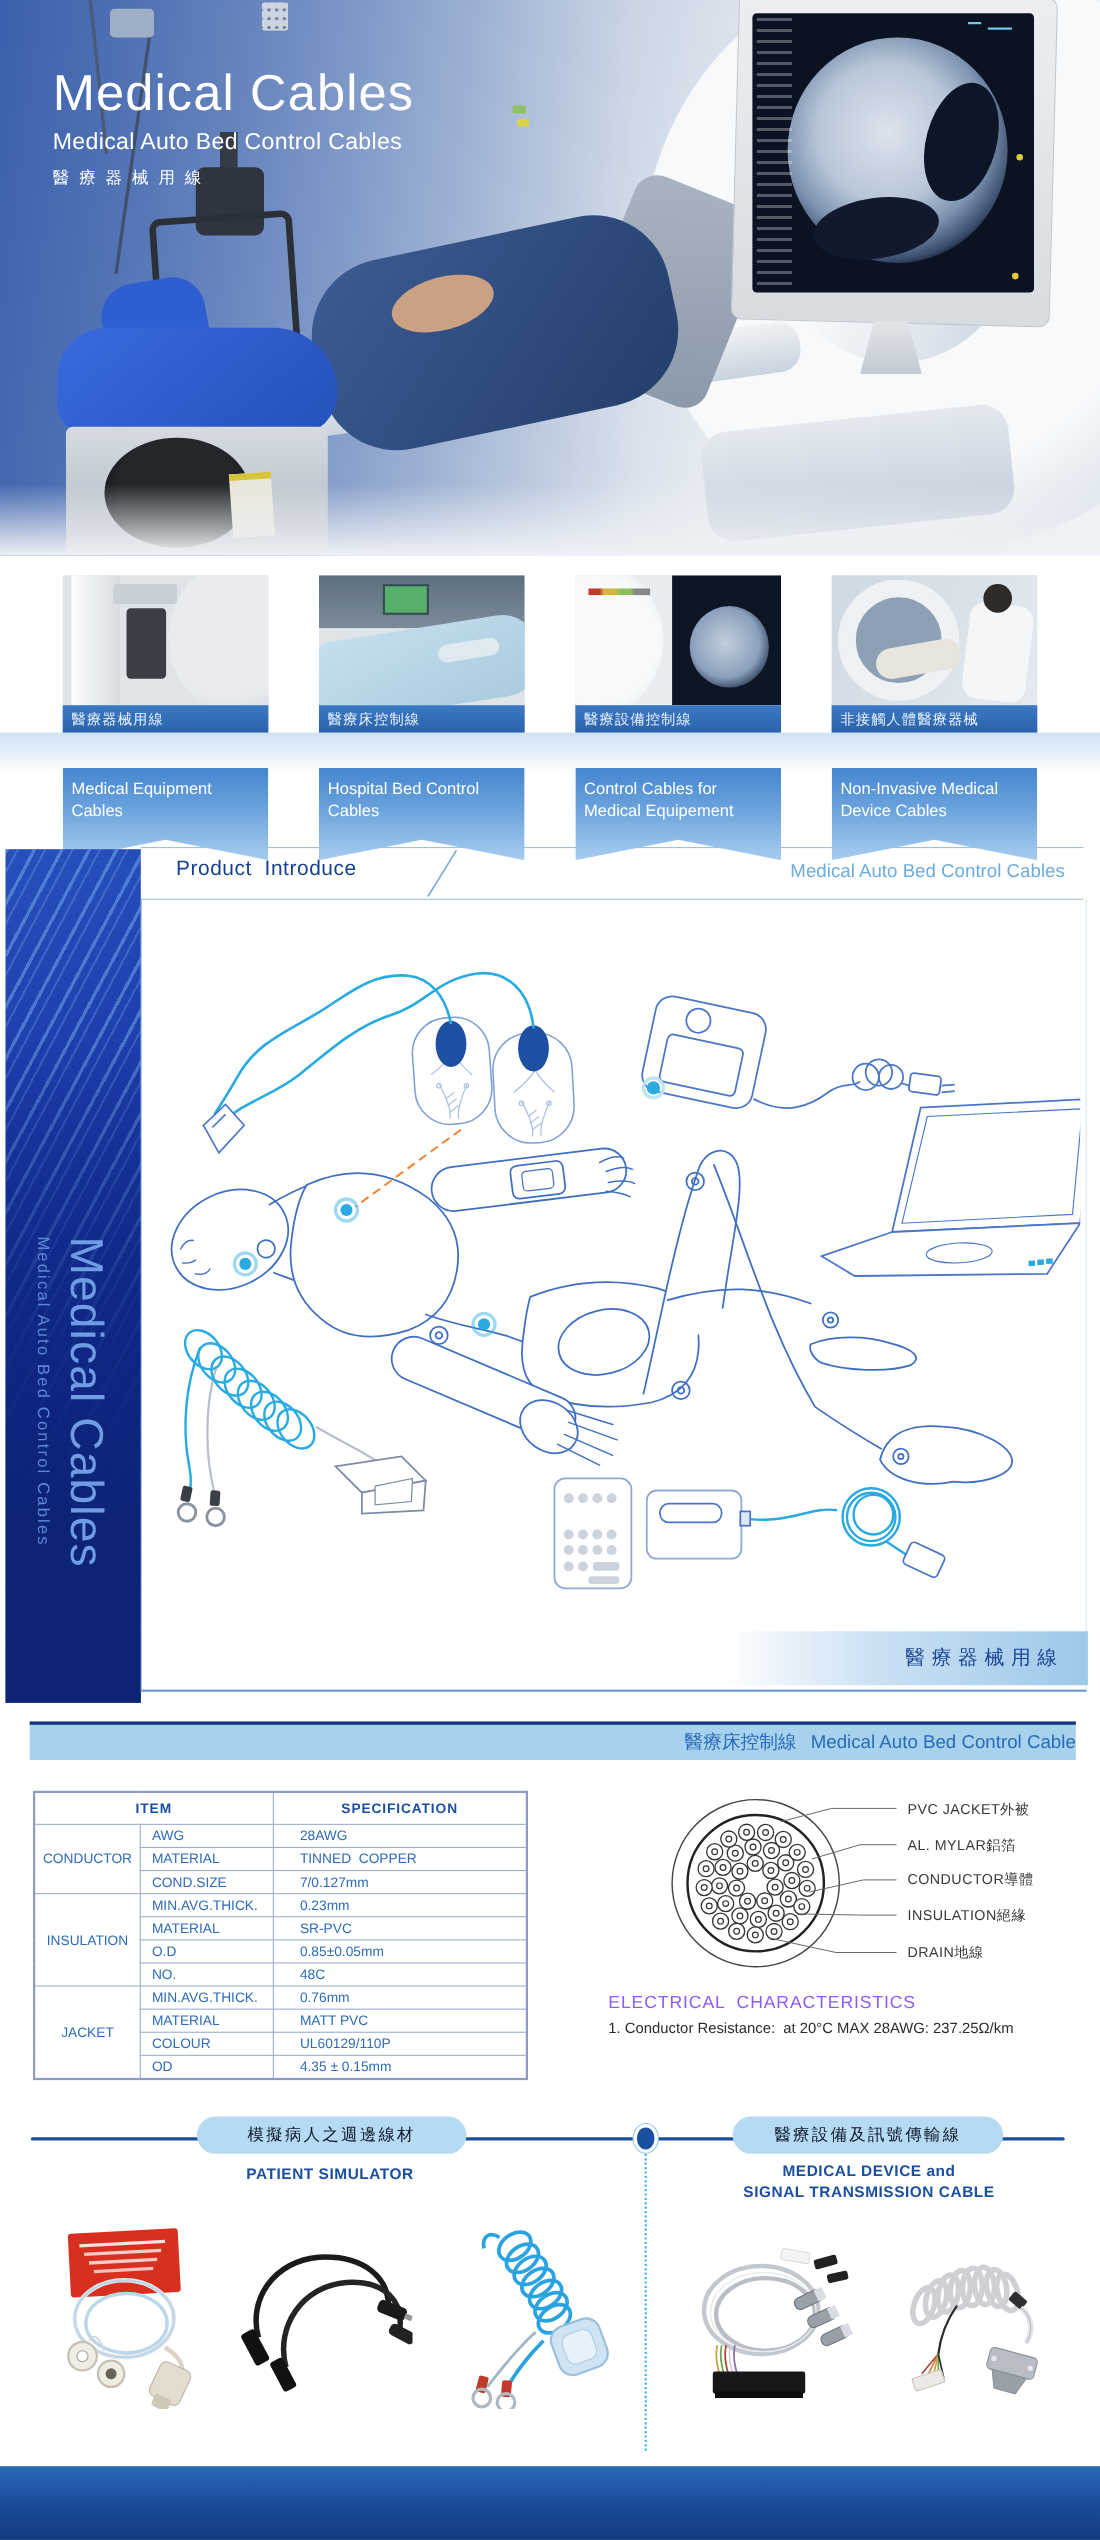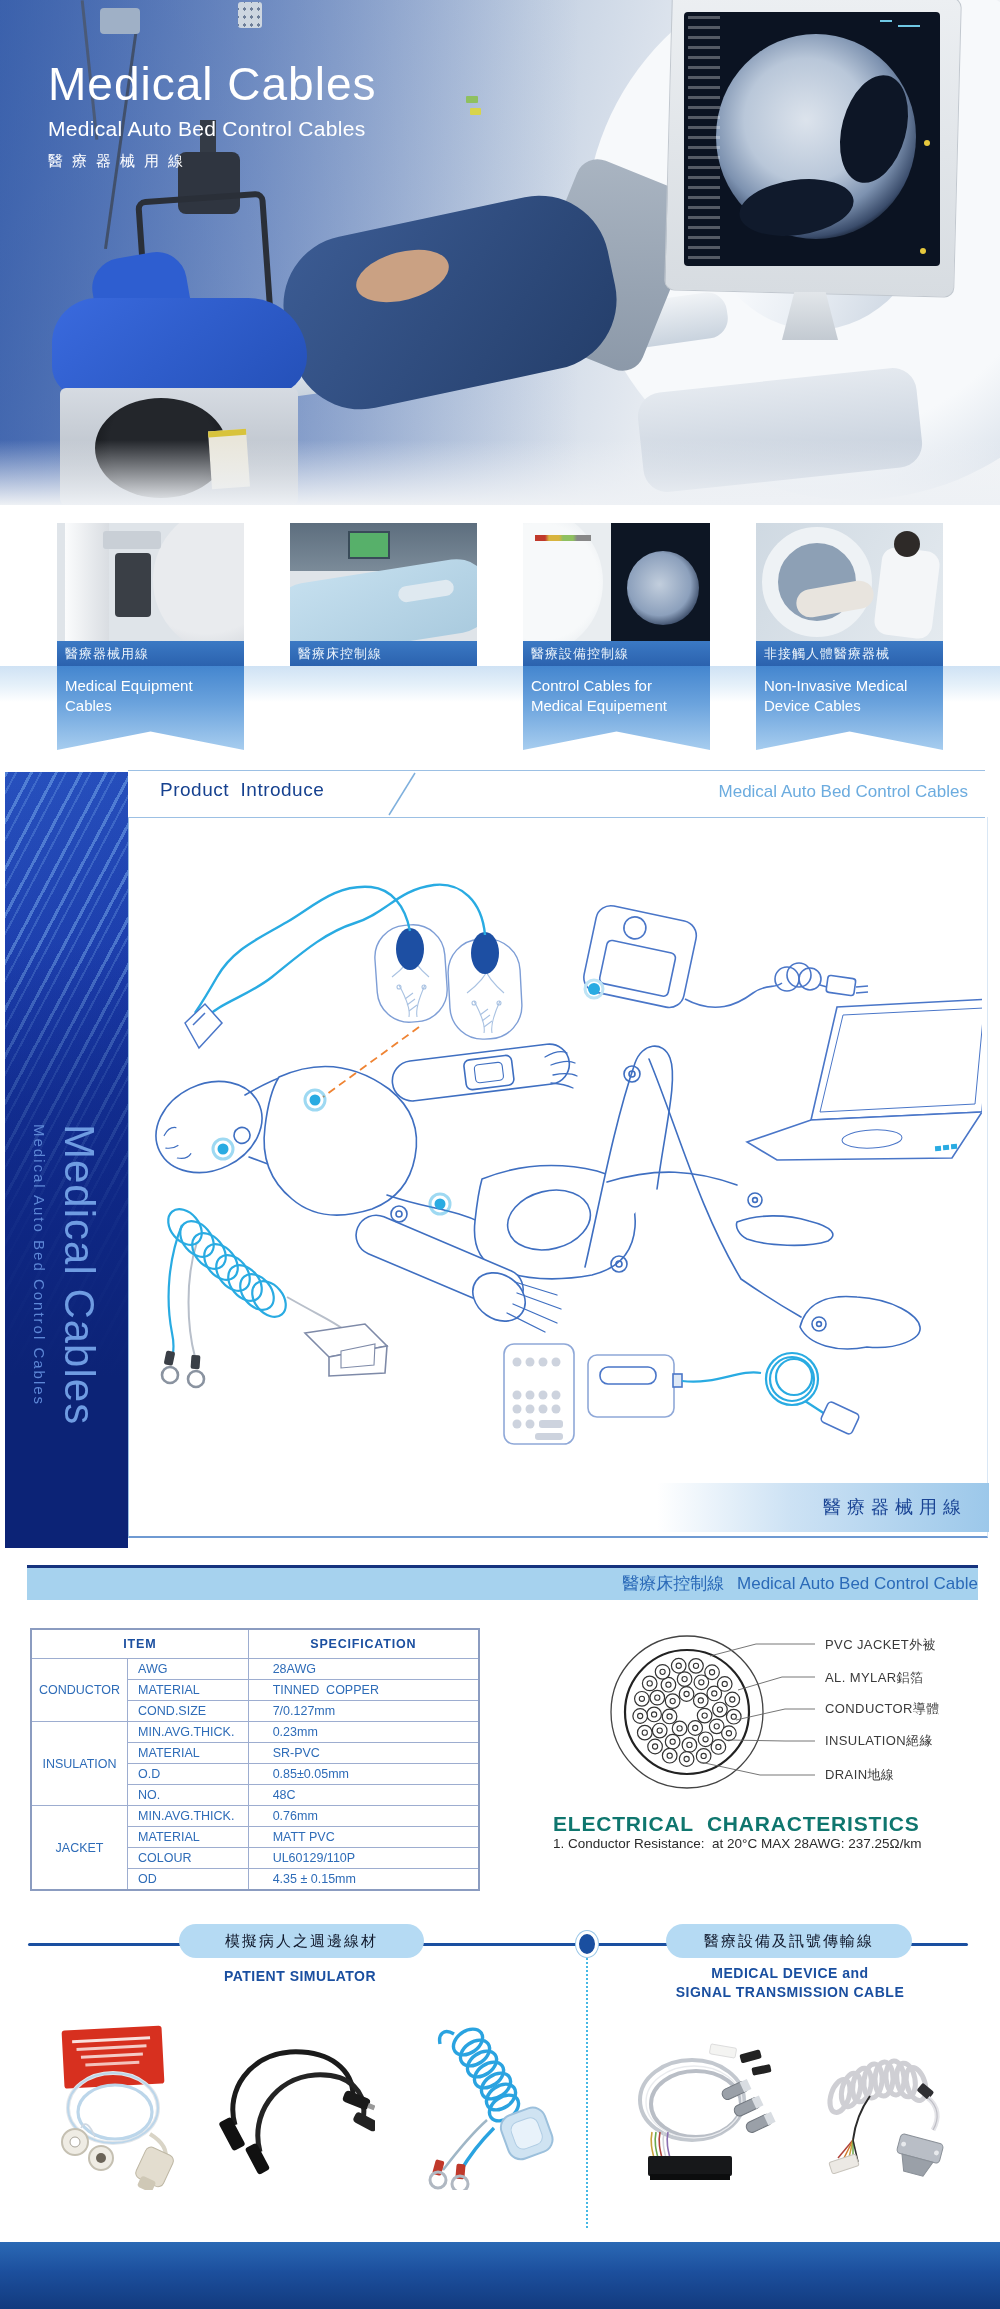--- a/index.html
+++ b/index.html
@@ -72,21 +72,21 @@
 
   
   .band-bg{position:absolute;left:0;top:666px;width:1000px;height:36px;
     background:linear-gradient(180deg,#cfe2f4 0%,#e6f1fa 55%,rgba(255,255,255,0) 100%);}
   .card{position:absolute;top:523px;width:187px;}
   .card-photo{position:relative;height:118px;overflow:hidden;background:#dfe4e9;}
   .card-zh{height:25px;line-height:25px;padding-left:8px;font-size:13px;letter-spacing:1px;color:#eaf3fb;
     background:linear-gradient(180deg,#3b79c4,#2b62ae);}
   .card-ribbon{height:84px;color:#fff;font-size:15px;line-height:1.3;padding:10px 8px 0 8px;box-sizing:border-box;
     background:linear-gradient(180deg,#4486cf 0%,#6ba3dd 45%,#a7cdef 100%);
-    clip-path:polygon(0 0,100% 0,100% 100%,50% 78%,0 100%);}
+    clip-path:polygon(0 0,100% 0,100% 100%,50% 78%,0 100%);margin-top:32px;}
   
   .cp1a{position:absolute;left:96px;top:-18px;width:150px;height:150px;border-radius:50%;
     background:radial-gradient(circle at 35% 35%,#e9ebee 55%,#b9c0c9 100%);}
   .cp1b{position:absolute;left:8px;top:0;width:44px;height:118px;background:linear-gradient(90deg,#fbfcfd,#d9dde2);}
   .cp1c{position:absolute;left:58px;top:30px;width:36px;height:64px;background:#3a3f46;border-radius:4px;}
   .cp1d{position:absolute;left:46px;top:8px;width:58px;height:18px;background:#c9cfd6;border-radius:3px;}
   .cp2a{position:absolute;left:0;top:0;width:187px;height:48px;background:linear-gradient(#5d6e7e,#7b8b99);}
   .cp2b{position:absolute;left:58px;top:8px;width:38px;height:24px;background:#57b06a;border:2px solid #394b59;}
   .cp2c{position:absolute;left:-18px;top:48px;width:220px;height:74px;border-radius:34px;
     background:linear-gradient(160deg,#c6e0ef,#a9cade);transform:rotate(-9deg);}
@@ -139,21 +139,21 @@
   .spec-table{position:absolute;left:30px;top:1628px;width:450px;border-collapse:collapse;
     border:2px solid #8b9cc0;font-size:12.5px;color:#2e6cb8;}
   .spec-table th{border:1px solid #9dadd0;height:26px;font-size:12.5px;font-weight:bold;color:#1b4fa0;
     text-align:center;letter-spacing:.8px;}
   .spec-table td{border:1px solid #9dadd0;height:20px;padding:0;}
   .spec-table td.grp{text-align:center;width:103px;}
   .spec-table td.key{padding-left:10px;width:117px;margin-left:36px;}
   .spec-table td.val{padding-left:24px;width:261px;white-space:pre;}
   .xsec-svg{position:absolute;left:560px;top:1628px;}
   .xs-label{position:absolute;left:825px;font-size:13px;color:#3a3a3a;letter-spacing:.4px;white-space:nowrap;}
-  .elec-h{position:absolute;left:553px;top:1812px;font-size:21px;font-weight:bold;color:#0f766e;
+  .elec-h{position:absolute;left:553px;top:1812px;font-size:16px;font-weight:normal;color:#8b5cf6;
     letter-spacing:.8px;white-space:pre;}
   .elec-i{position:absolute;left:553px;top:1836px;font-size:13.5px;color:#2b2b2b;white-space:pre;}
 
   
   .div-line{position:absolute;left:28px;top:1943px;width:940px;height:3px;background:#1a4fa0;border-radius:2px;}
   .pill{position:absolute;top:1924px;height:34px;border-radius:17px;background:#b5daf3;color:#0f172a;
     font-size:15px;line-height:34px;text-align:center;letter-spacing:2px;}
   .pill-left{left:179px;width:245px;}
   .pill-right{left:666px;width:246px;}
   .div-dot{position:absolute;left:576px;top:1931px;width:16px;height:20px;border-radius:50%;
@@ -231,20 +231,21 @@
       <div class="card-ribbon">Medical Equipment Cables</div>
     </div>
     <div class="card" style="left:290px;">
       <div class="card-photo">
         <div class="cp2a"></div>
         <div class="cp2b"></div>
         <div class="cp2c"></div>
         <div class="cp2d"></div>
       </div>
       <div class="card-zh">醫療床控制線</div>
+      <div class="card-ribbon">Hospital Bed Control Cables</div>
     </div>
     <div class="card" style="left:523px;">
       <div class="card-photo">
         <div class="cp3a"></div>
         <div class="cp3b"></div>
         <div class="cp3c"></div>
         <div class="cp3d"></div>
         <div class="cp3chips"></div>
       </div>
       <div class="card-zh">醫療設備控制線</div>

